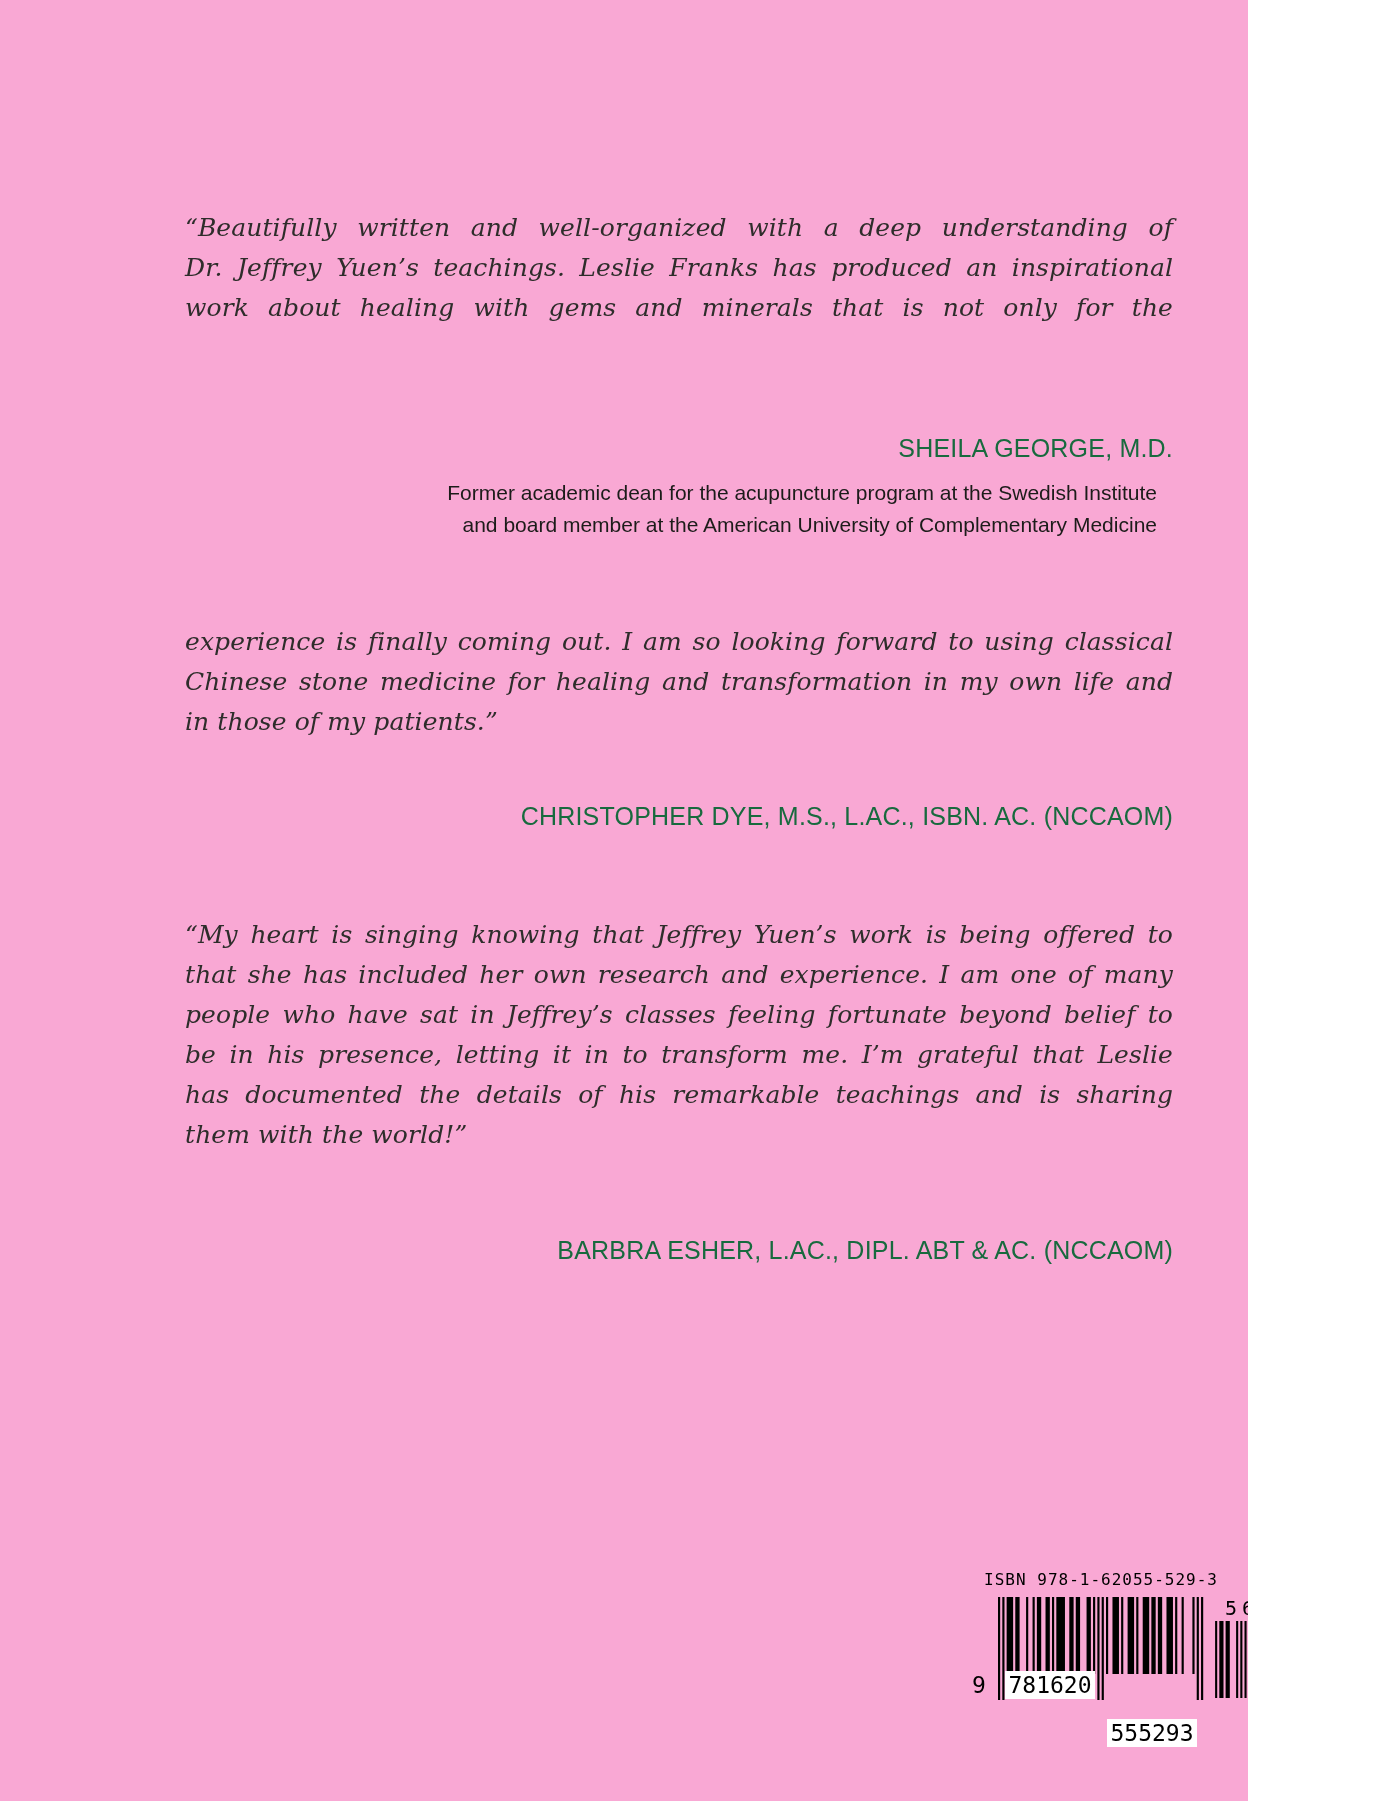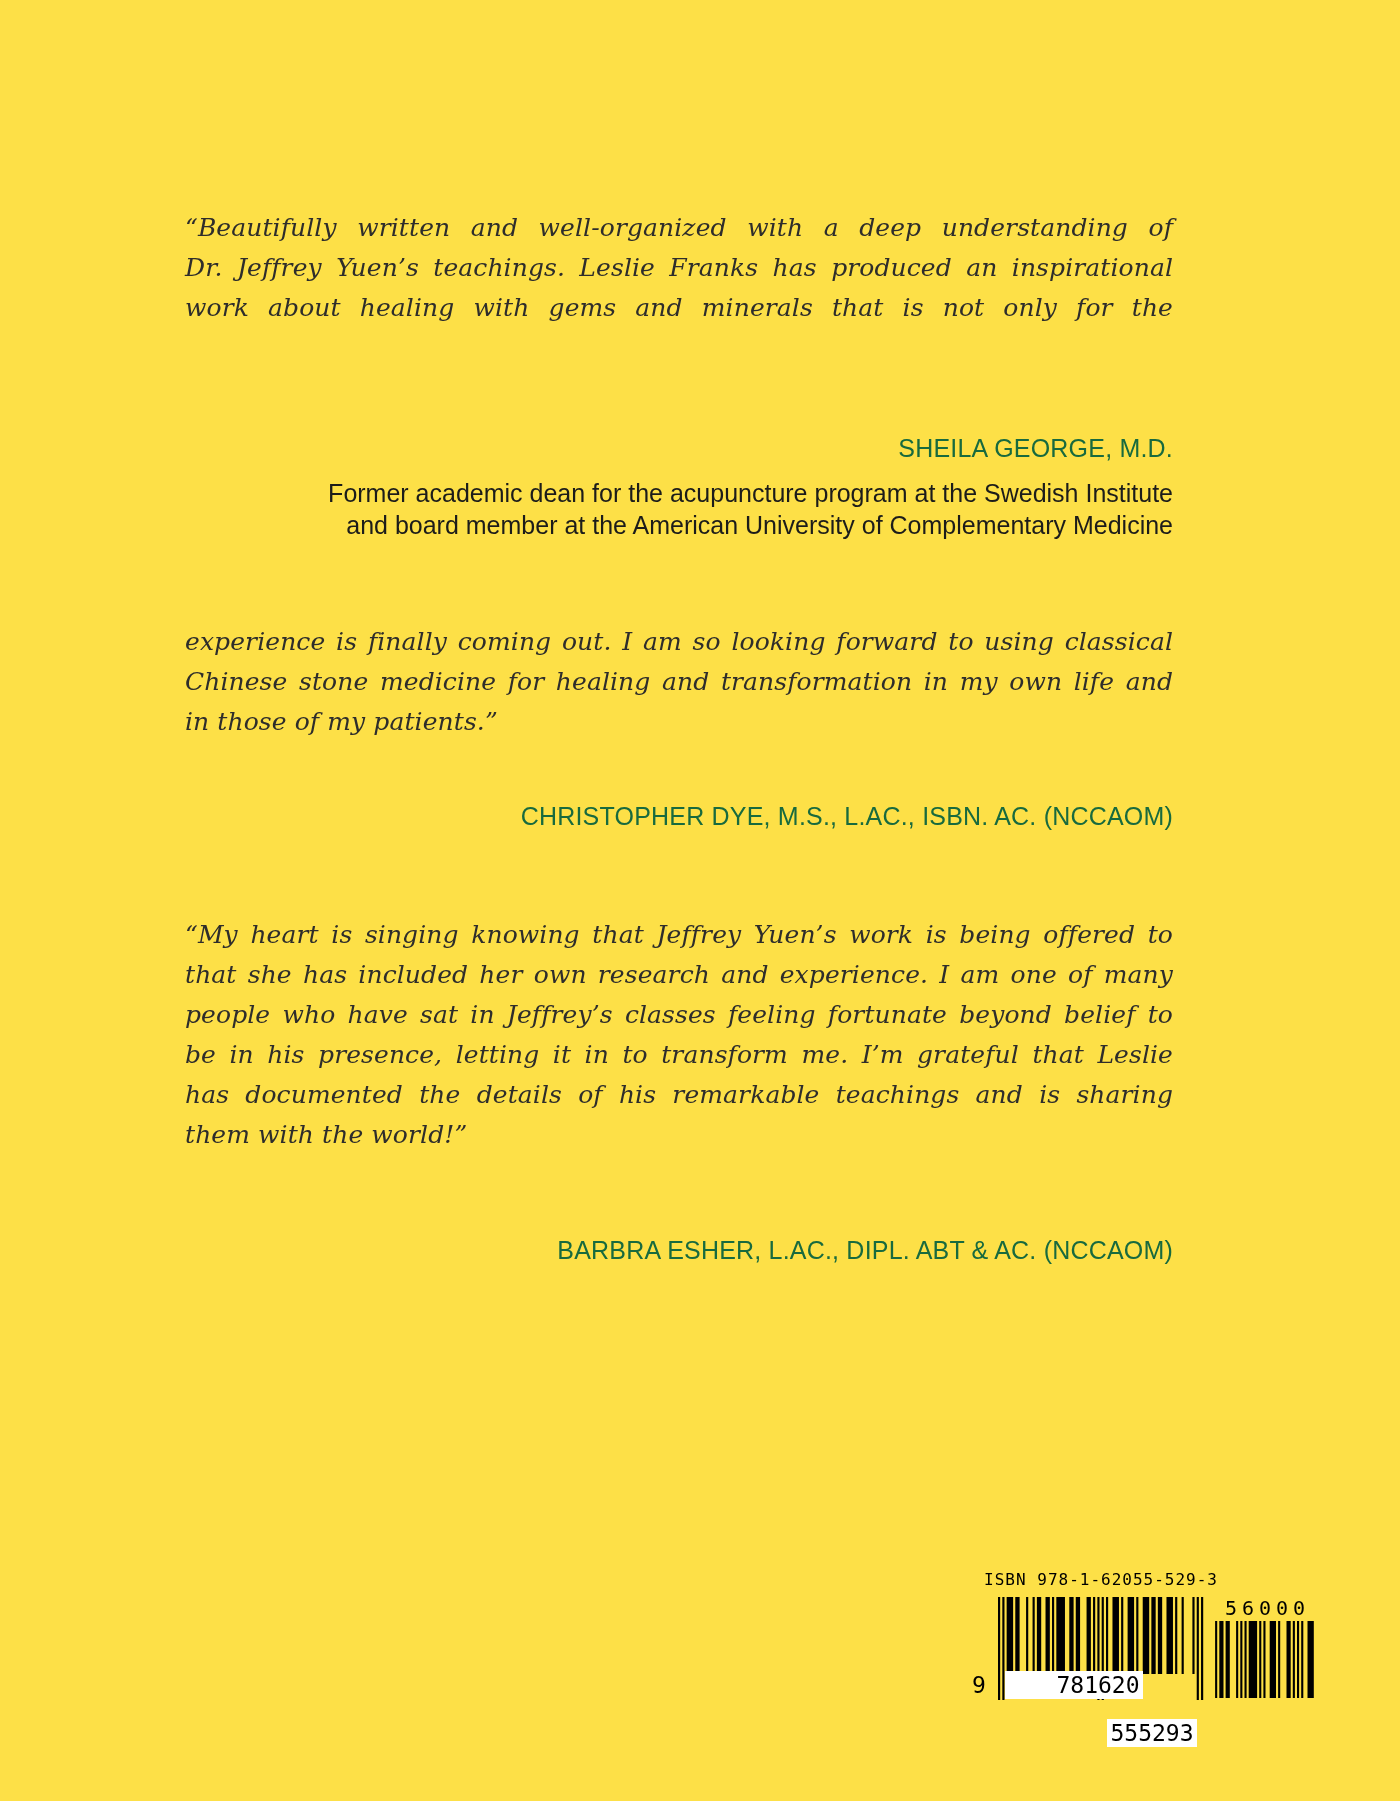--- a/index.html
+++ b/index.html
@@ -1,52 +1,52 @@
 <!DOCTYPE html>
 <html><head>
 <meta charset="utf-8">
 <style>
   html,body{margin:0;padding:0;background:#ffffff;}
   .page{
-    position:relative;width:1400px;height:1801px;background:#fde047;
+    position:relative;width:1248px;height:1801px;background:#f9a8d4;
     font-family:"DejaVu Serif",serif;overflow:hidden;
   }
   .quote-block{
     position:absolute;left:185px;width:988px;
     font-style:italic;font-size:25px;line-height:40px;color:#2e2d2b;
     letter-spacing:0.1px;
   }
   .quote-line{text-align:justify;text-align-last:justify;}
   .quote-line.last{text-align-last:left;}
   .roman{font-style:normal;}
   .attr-name{
     position:absolute;left:185px;width:988px;text-align:right;
     font-family:"Liberation Sans",sans-serif;font-weight:normal;
     font-size:25px;line-height:28px;color:#186a3e;letter-spacing:0.2px;
   }
   .attr-credits{
-    position:absolute;left:185px;width:988px;text-align:right;
-    font-family:"Liberation Sans",sans-serif;font-size:25px;line-height:32px;
+    position:absolute;left:169px;width:988px;text-align:right;
+    font-family:"Liberation Sans",sans-serif;font-size:21px;line-height:32px;
     color:#1c1c1a;
   }
   .barcode-area{position:absolute;left:0;top:0;width:1400px;height:1801px;pointer-events:none;}
   .isbn-label{
     position:absolute;left:966px;top:1570px;width:252px;text-align:right;
     font-family:"DejaVu Sans Mono",monospace;font-size:16px;color:#000;
     letter-spacing:1px;white-space:nowrap;
   }
   .bc-svg{position:absolute;display:block;}
   #bc-main{left:998px;top:1597px;}
   #bc-supp{left:1213px;top:1621px;}
   .bc-digits{
     position:absolute;top:1671px;font-family:"DejaVu Sans Mono",monospace;
     font-size:23px;color:#000;background:#fff;line-height:28px;
   }
   .bc-d-left{left:972px;width:24px;text-align:left;background:transparent;}
-  .bc-g1{left:1005px;width:90px;text-align:center;padding-left:48px;}
+  .bc-g1{left:1005px;width:90px;text-align:center;}
   .bc-g2{left:1107px;width:90px;text-align:center;margin-top:48px;}
   .supp-label{
     position:absolute;left:1213px;top:1597px;width:104px;text-align:center;
     font-family:"DejaVu Sans Mono",monospace;font-size:20px;color:#000;
     letter-spacing:5px;text-indent:5px;line-height:22px;
   }
 </style>
 </head>
 <body>
 

